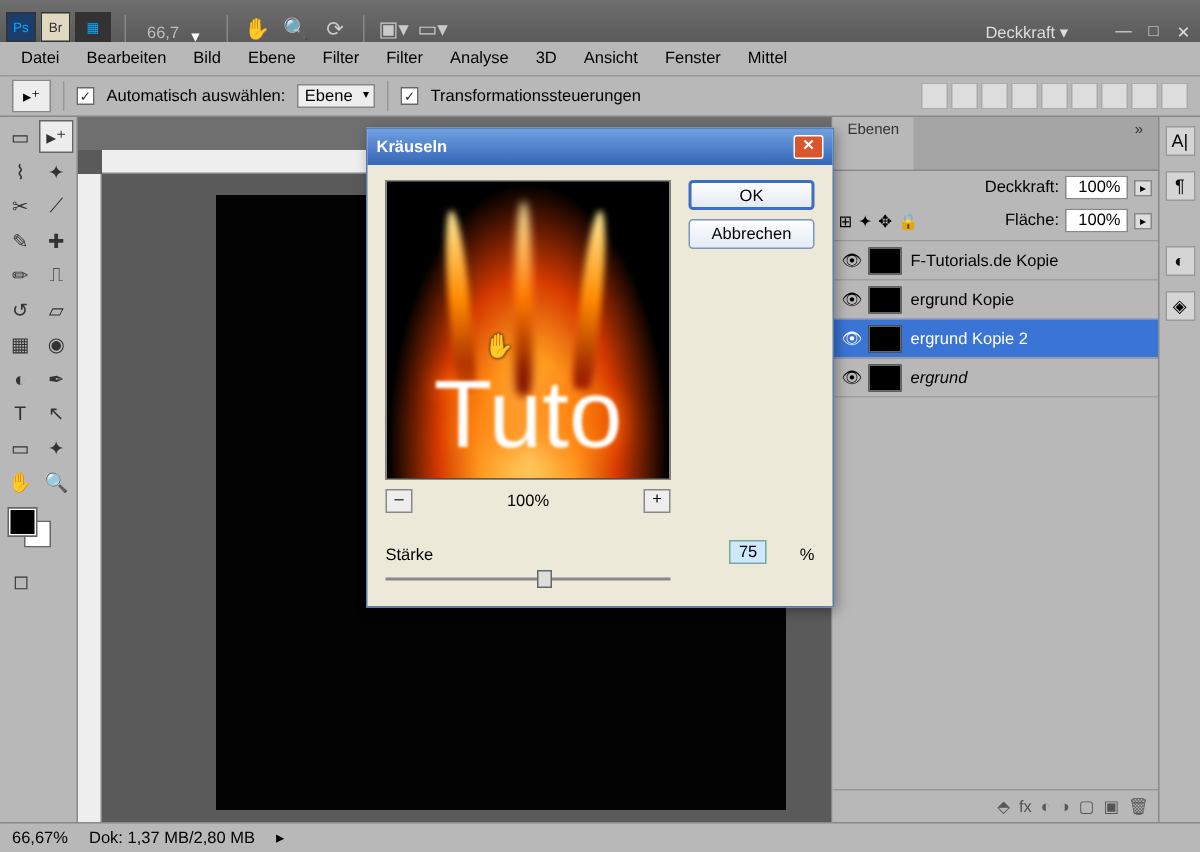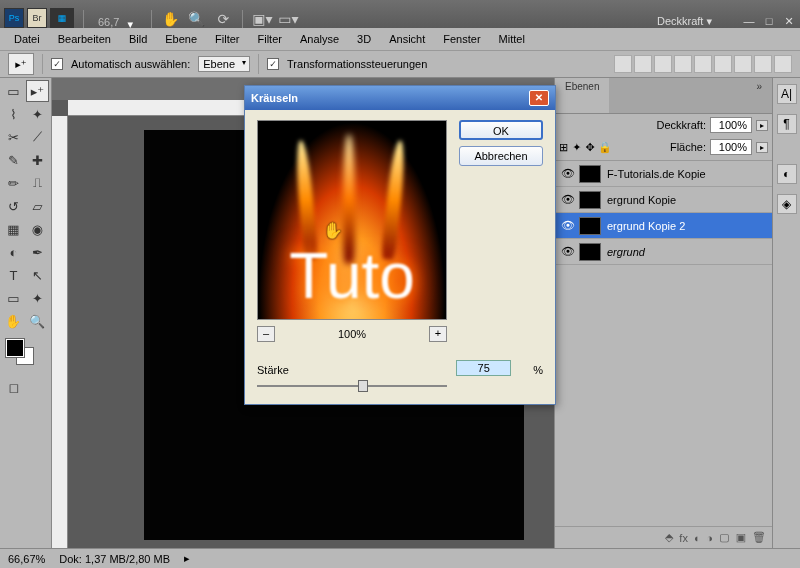--- a/index.html
+++ b/index.html
@@ -71,21 +71,21 @@
 .flames::after{right:24%;transform:rotate(6deg)}
 .flames2{position:absolute;bottom:28%;left:45%;width:12px;height:130px;background:linear-gradient(#fff2b0,#ff7a00,#600);border-radius:50% 50% 20% 20%;filter:blur(3px)}
 .ptxt{position:relative;font-family:Impact,Arial;font-size:64px;color:#fff;margin-bottom:6px;filter:blur(1px);text-shadow:0 0 14px #ff8b00,0 0 24px #ff4800}
 .cursor-hand{position:absolute;left:65px;top:100px;font-size:16px;color:#fff;text-shadow:0 0 2px #000}
 .zoomrow{display:flex;align-items:center;justify-content:space-between;width:190px;margin-top:6px}
 .zbtn{width:18px;height:16px;border:1px solid #888;background:#eee;text-align:center;line-height:13px}
 .dlgbuttons{position:absolute;right:12px;top:10px;display:flex;flex-direction:column;gap:6px}
 .dbtn{width:84px;height:20px;border:1px solid #7a95c4;background:linear-gradient(#fdfdfd,#e4ebf5);border-radius:3px;text-align:center;line-height:18px;font-size:11px}
 .dbtn.primary{border:2px solid #3b6fc7}
 .ctrlrow{display:flex;align-items:flex-end;gap:22px;margin-top:10px}
-.valinput{width:55px;border:1px solid #7a9;background:#cde8ff;text-align:center;padding:1px 2px;color:#000}
+.valinput{width:25px;border:1px solid #7a9;background:#cde8ff;text-align:center;padding:1px 2px;color:#000}
 .slider{width:190px;height:16px;position:relative;margin-top:2px}
 .slider .track{position:absolute;top:7px;left:0;right:0;height:2px;background:#888}
 .slider .thumb{position:absolute;top:2px;left:53%;width:10px;height:12px;background:#ddd;border:1px solid #666}
 .sizedd{border:1px solid #7a95c4;background:linear-gradient(#fdfdfd,#e8eef7);padding:1px 18px 1px 6px;position:relative;border-radius:2px}
 .sizedd::after{content:"▾";position:absolute;right:4px;top:1px;font-size:8px}
 </style>
 </head>
 <body>
 
 <div class="titlebar">

